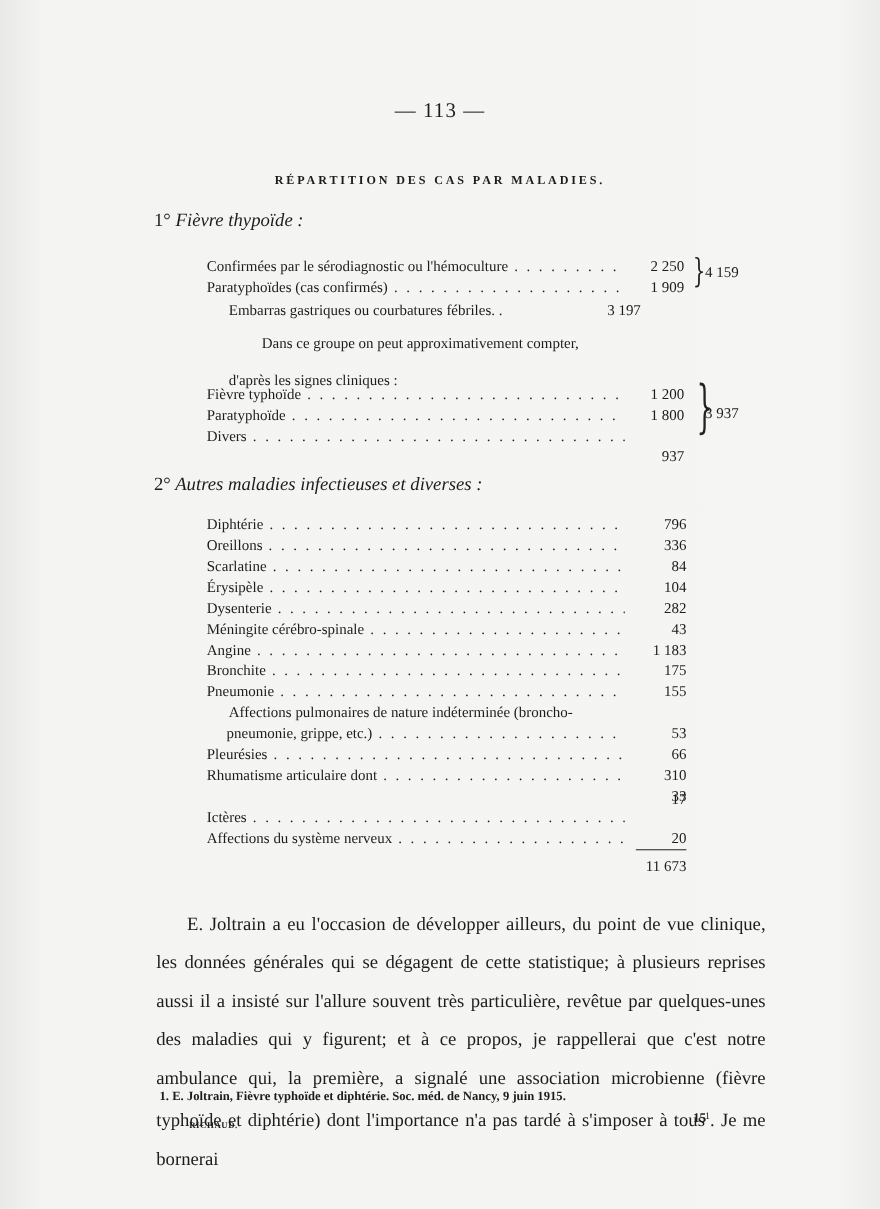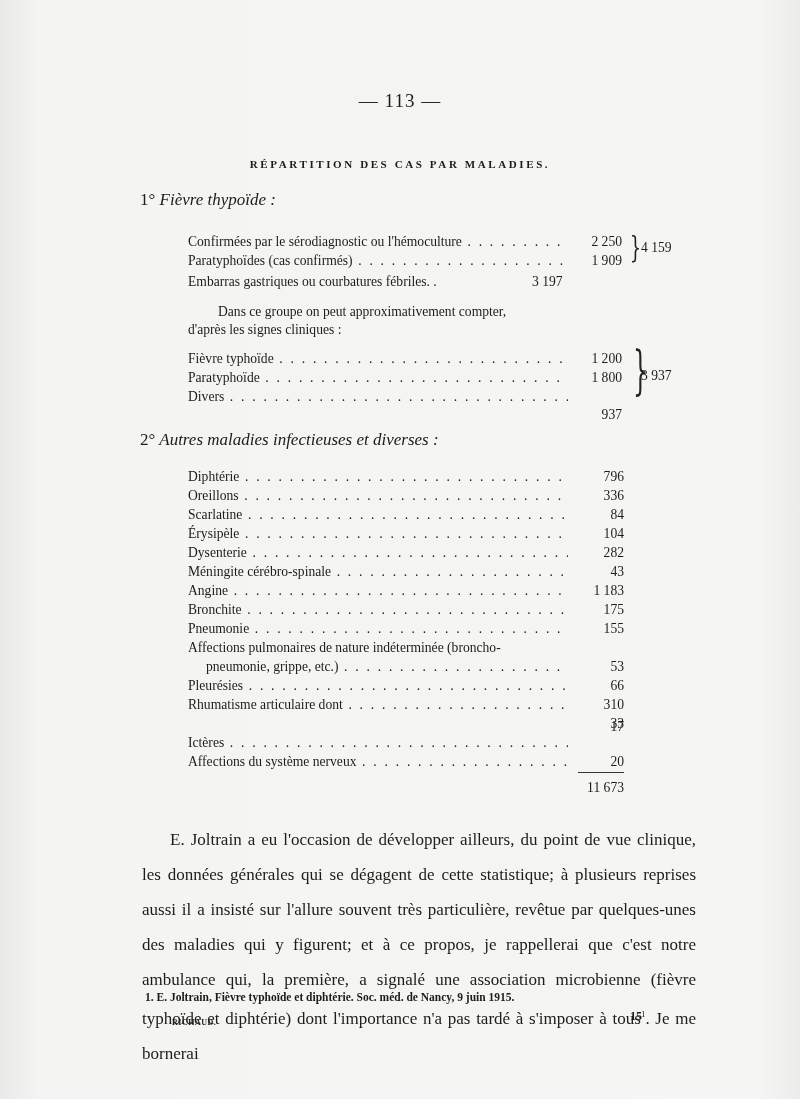--- a/index.html
+++ b/index.html
@@ -13,21 +13,21 @@
       background: linear-gradient(to right, #e9e9e7 0px, #f4f4f2 40px, #f5f5f3 760px, #ececea 800px); }
     .abs { position: absolute; white-space: nowrap; }
     .pagenum { left: 0; width: 800px; top: 90px; text-align: center; font-size: 19px; letter-spacing: 1px; font-family: "Liberation Serif", serif; }
     .heading { left: 0; width: 800px; top: 158px; text-align: center; font-size: 11px; font-weight: bold; letter-spacing: 2.6px; font-family: "Liberation Serif", serif; }
     .section { font-size: 17px; font-style: italic; font-family: "Liberation Serif", serif; }
     .section .num { font-style: normal; }
     .row { position: absolute; left: 188px; width: 380px; font-size: 13.6px; line-height: 19px; font-family: "Liberation Serif", serif; display: flex; }
     .row .lbl { white-space: nowrap; overflow: hidden; flex: 1; }
     .row .lbl::after { content: " . . . . . . . . . . . . . . . . . . . . . . . . . . . . . . . . . . . . . . . . ."; letter-spacing: 2.2px; }
     .val { position: absolute; font-size: 13.6px; line-height: 19px; text-align: right; width: 60px; font-family: "Liberation Serif", serif; }
-    .plain { position: absolute; font-size: 13.6px; line-height: 19px; font-family: "Liberation Serif", serif; white-space: nowrap; }
+    .plain { position: absolute; font-size: 13.6px; line-height: 19px; font-family: "Liberation Serif", serif; white-space: nowrap; margin-left: 20px; }
     .brace { position: absolute; font-family: "DejaVu Serif", serif; color: #222; }
     .sum { position: absolute; font-size: 13.6px; font-family: "Liberation Serif", serif; }
     .rule { position: absolute; left: 578px; top: 772px; width: 46px; height: 1px; background: #333; }
     .para { position: absolute; left: 142px; width: 554px; top: 822px; font-size: 17px; line-height: 35px; text-align: justify; font-family: "Liberation Serif", serif; }
     .para p { margin: 0; text-indent: 28px; text-align-last: justify; }
     .footnote { left: 145px; top: 991px; font-size: 11.5px; font-weight: bold; font-family: "Liberation Serif", serif; }
     .sig { left: 172px; top: 1018px; font-size: 8px; font-weight: bold; letter-spacing: 0.5px; font-family: "Liberation Serif", serif; }
     .sheet { left: 630px; top: 1009px; font-size: 12px; font-weight: bold; font-family: "Liberation Serif", serif; }
     sup { font-size: 9px; }
   </style>
@@ -52,21 +52,21 @@
       <span class="lbl">Paratyphoïdes (cas confirmés)</span>
     </div>
   <div class="val" style="left:562px; top:251px;">1 909</div>
   <div class="brace" style="left:626px; top:229px; font-size:30px; transform:scaleX(0.6);">}</div>
   <div class="sum" style="left:641px; top:240px;">4 159</div>
 
   <div class="plain" style="left:188px; top:272px;">Embarras gastriques ou courbatures fébriles. .</div>
   <div class="plain" style="left:532px; top:272px;">3 197</div>
 
   <div class="plain" style="left:218px; top:302px;">Dans ce groupe on peut approximativement compter,</div>
-  <div class="plain" style="left:188px; top:320px;">d'après les signes cliniques :</div>
+  <div class="plain" style="left:188px; top:336px;">d'après les signes cliniques :</div>
 
   <div class="row" style="top:349px;">
       <span class="lbl">Fièvre typhoïde</span>
     </div>
   <div class="val" style="left:562px; top:349px;">1 200</div>
   <div class="row" style="top:368px;">
       <span class="lbl">Paratyphoïde</span>
     </div>
   <div class="val" style="left:562px; top:368px;">1 800</div>
   <div class="row" style="top:387px;">

